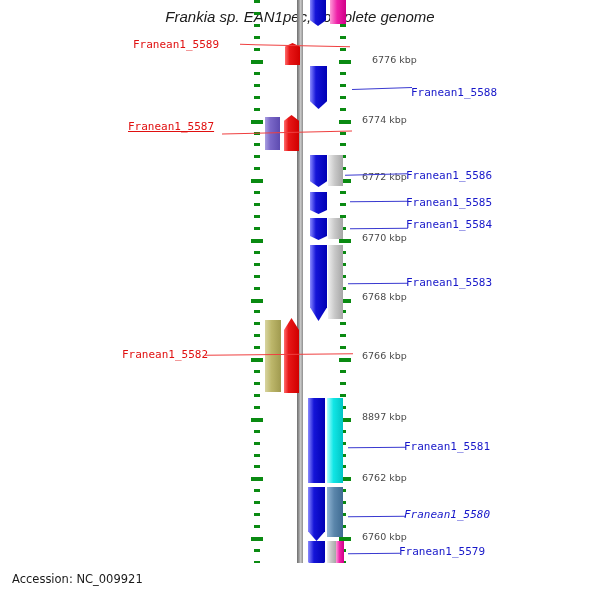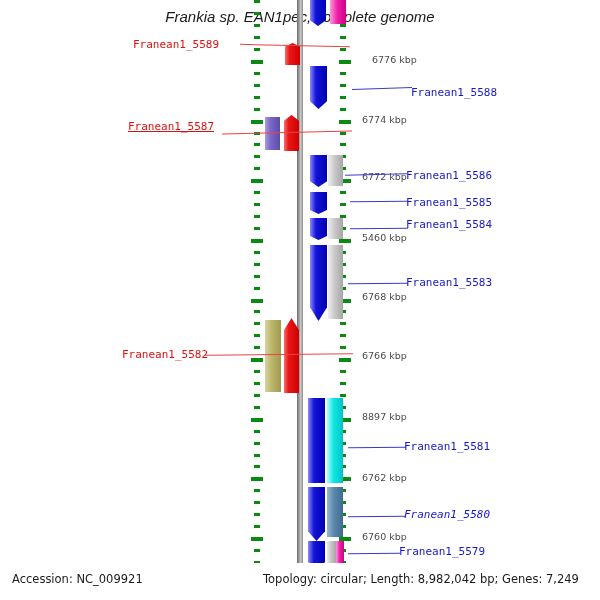--- a/index.html
+++ b/index.html
@@ -201,21 +201,21 @@
         <div class="tick major" style="left: 339px; top: 537px;"></div>
         <div class="tick minor" style="left: 340px; top: 549px;"></div>
         <div class="tick minor" style="left: 340px; top: 561px;"></div>
         <div class="tick minor" style="left: 340px; top: 573px;"></div>
         <div class="tick minor" style="left: 340px; top: 585px;"></div>
       </div>
     <div id="kbp-labels">
         <div class="kbp" style="left: 362px; top: 54px; margin-left: 10px;">6776 kbp</div>
         <div class="kbp" style="left: 362px; top: 114px;">6774 kbp</div>
         <div class="kbp" style="left: 362px; top: 171px;">6772 kbp</div>
-        <div class="kbp" style="left: 362px; top: 232px;">5460 kbp</div>
+        <div class="kbp" style="left: 362px; top: 232px;">6770 kbp</div>
         <div class="kbp" style="left: 362px; top: 291px;">6768 kbp</div>
         <div class="kbp" style="left: 362px; top: 350px;">6766 kbp</div>
         <div class="kbp" style="left: 362px; top: 411px;">8897 kbp</div>
         <div class="kbp" style="left: 362px; top: 472px;">6762 kbp</div>
         <div class="kbp" style="left: 362px; top: 531px;">6760 kbp</div>
       </div>
 
     <div class="gene up" style="left:285px;top:43px;width:15px;height:22px;background:linear-gradient(to right,#ff6b6b 0%,#e81818 30%,#d10000 100%);"></div>
 
     <div class="gene bar" style="left:265px;top:117px;width:15px;height:33px;background:linear-gradient(to right,#a99ee0 0%,#7b68c8 35%,#5d4bb0 100%);"></div>
@@ -283,16 +283,15 @@
     <div class="leader blue" style="left:348px;top:516px;width:58px;transform:rotate(-0.4deg);"></div>
     <div class="glabel blue" style="left:404px;top:508px;font-style:italic;">Franean1_5580</div>
 
     <div class="leader blue" style="left:348px;top:553px;width:52px;transform:rotate(-0.4deg);"></div>
     <div class="glabel blue" style="left:399px;top:545px;">Franean1_5579</div>
 
   </div>
 
   <div class="statusbar">
     <div class="status-left">Accession: NC_009921</div>
-    <div class="status-right">Topology: circular; Length: 8,982,042 bp; Genes: 7,249</div>
   </div>
 
 </div>
 
 </body></html>

